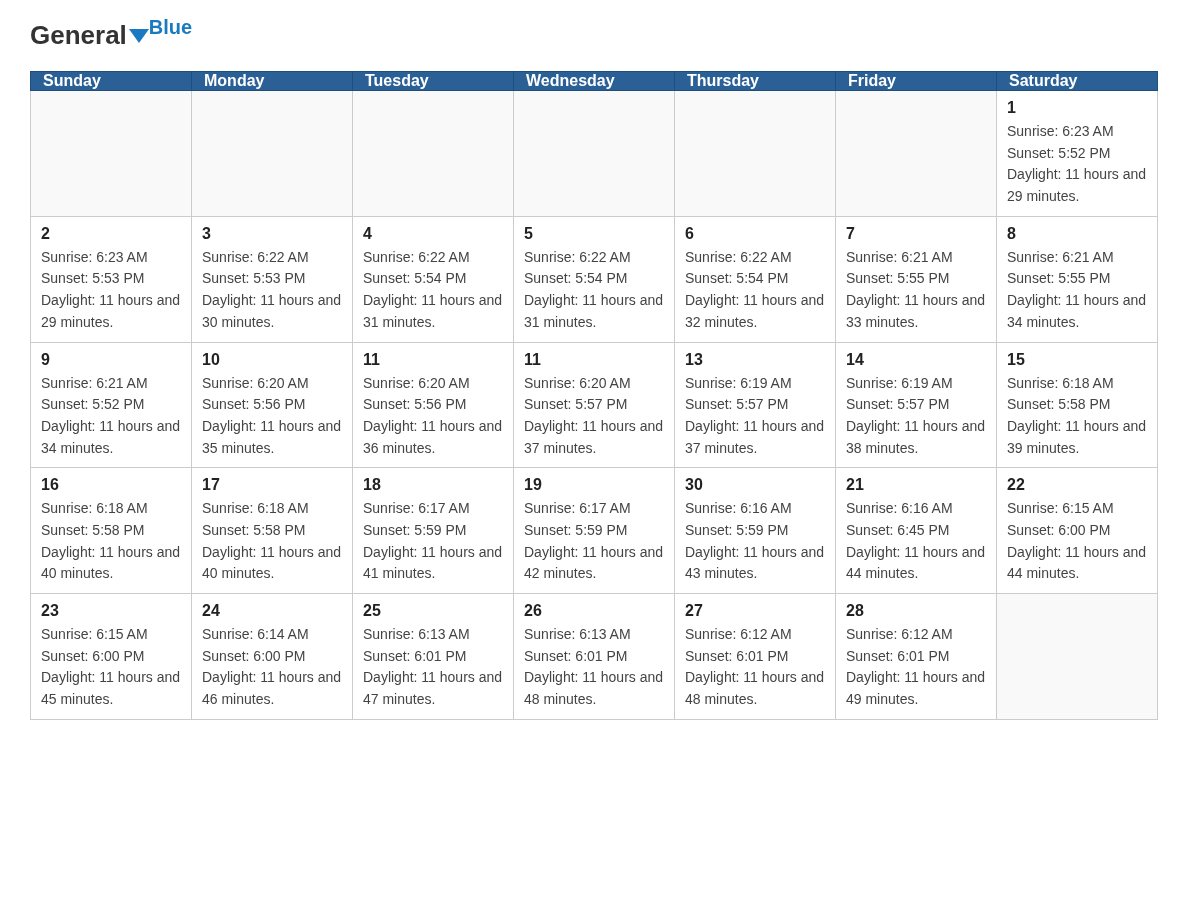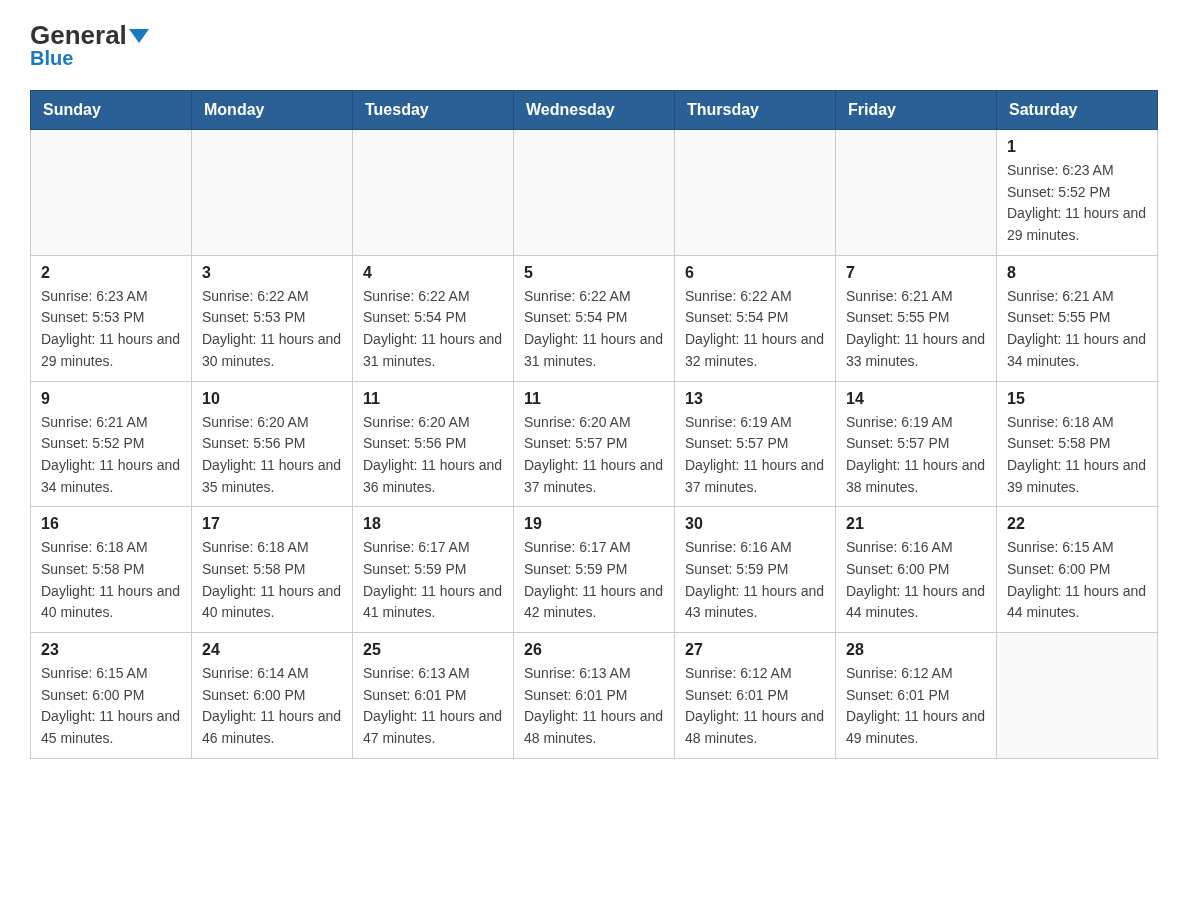--- a/index.html
+++ b/index.html
@@ -12,21 +12,20 @@
       min-height: 918px;
     }
     .header {
       display: flex;
       justify-content: space-between;
       align-items: flex-start;
       margin-bottom: 20px;
     }
     .logo {
       display: flex;
-      flex-direction: column;
       align-items: flex-start;
     }
     .logo-triangle {
       display: inline-block;
       width: 0;
       height: 0;
       border-left: 10px solid transparent;
       border-right: 10px solid transparent;
       border-top: 14px solid #1a7abf;
       margin-left: 2px;
@@ -49,21 +48,21 @@
     }
     .calendar {
       width: 100%;
       border-collapse: collapse;
       border: 1px solid #aaa;
     }
     .calendar th {
       background-color: #2a6096;
       color: #fff;
       text-align: left;
-      padding: 10px 12px;
+      padding: 0 12px;
       font-size: 16px;
       font-weight: bold;
       border: 1px solid #1e4f7a;
     }
     .calendar td {
       vertical-align: top;
       border: 1px solid #ccc;
       padding: 8px 10px;
       width: 14.28%;
       min-height: 110px;
@@ -274,21 +273,21 @@
         <td>
           <div class="day-number">30</div>
           <div class="day-info">Sunrise: 6:16 AM
 Sunset: 5:59 PM
 Daylight: 11 hours
 and 43 minutes.</div>
         </td>
         <td>
           <div class="day-number">21</div>
           <div class="day-info">Sunrise: 6:16 AM
-Sunset: 6:00 PM
+Sunset: 6:45 PM
 Daylight: 11 hours
 and 44 minutes.</div>
         </td>
         <td>
           <div class="day-number">22</div>
           <div class="day-info">Sunrise: 6:15 AM
 Sunset: 6:00 PM
 Daylight: 11 hours
 and 44 minutes.</div>
         </td>

